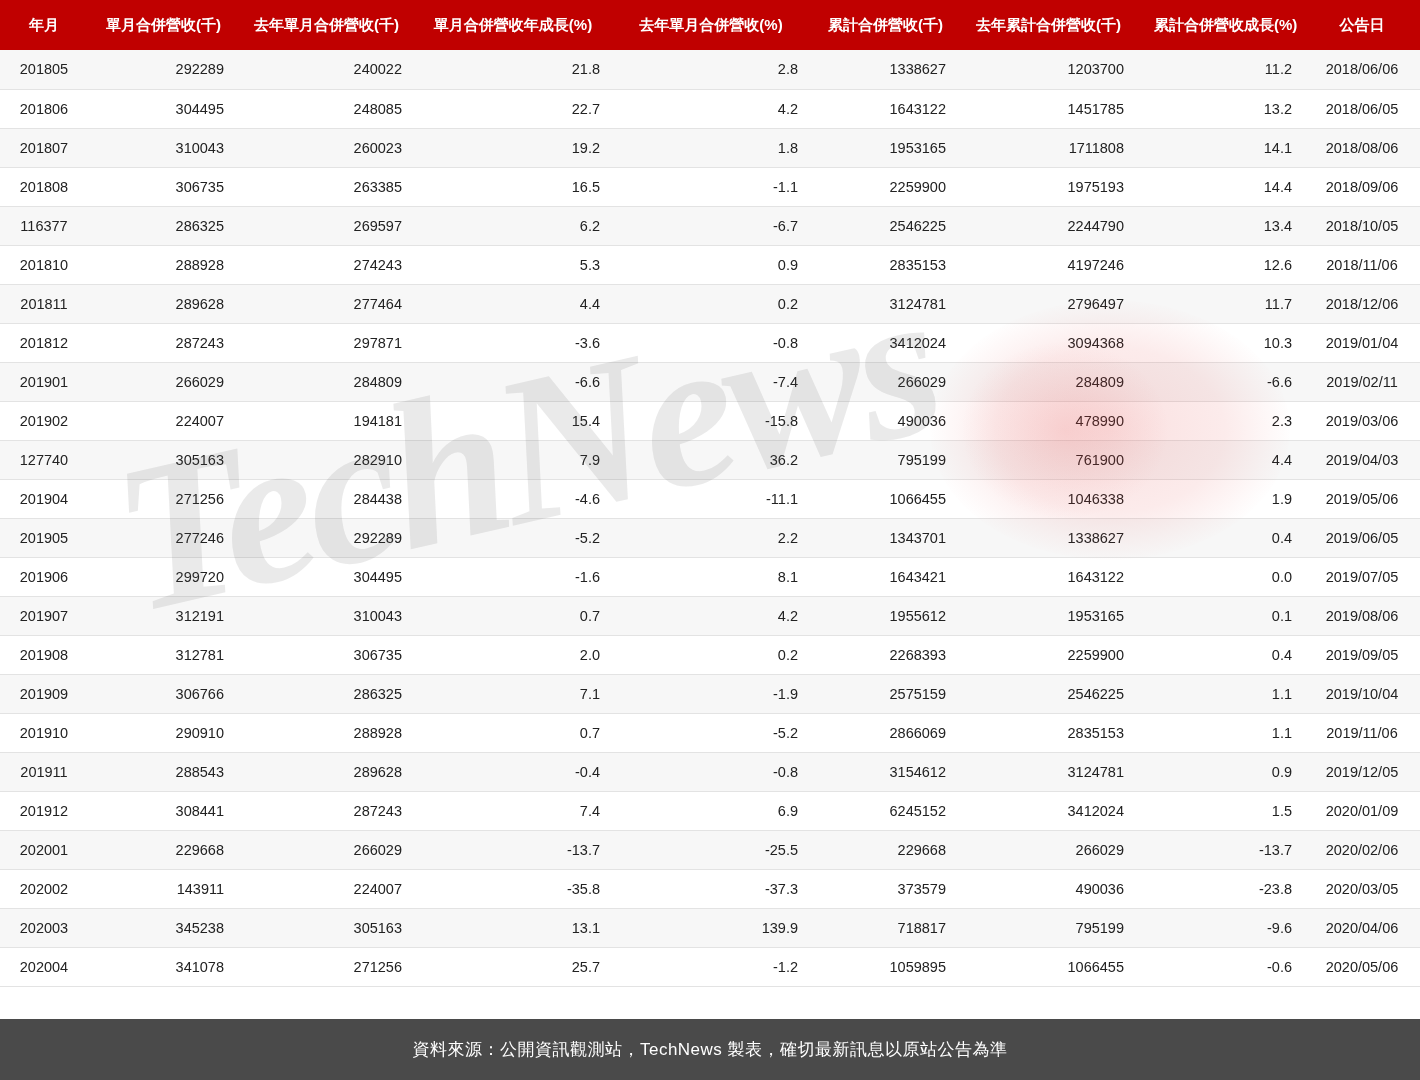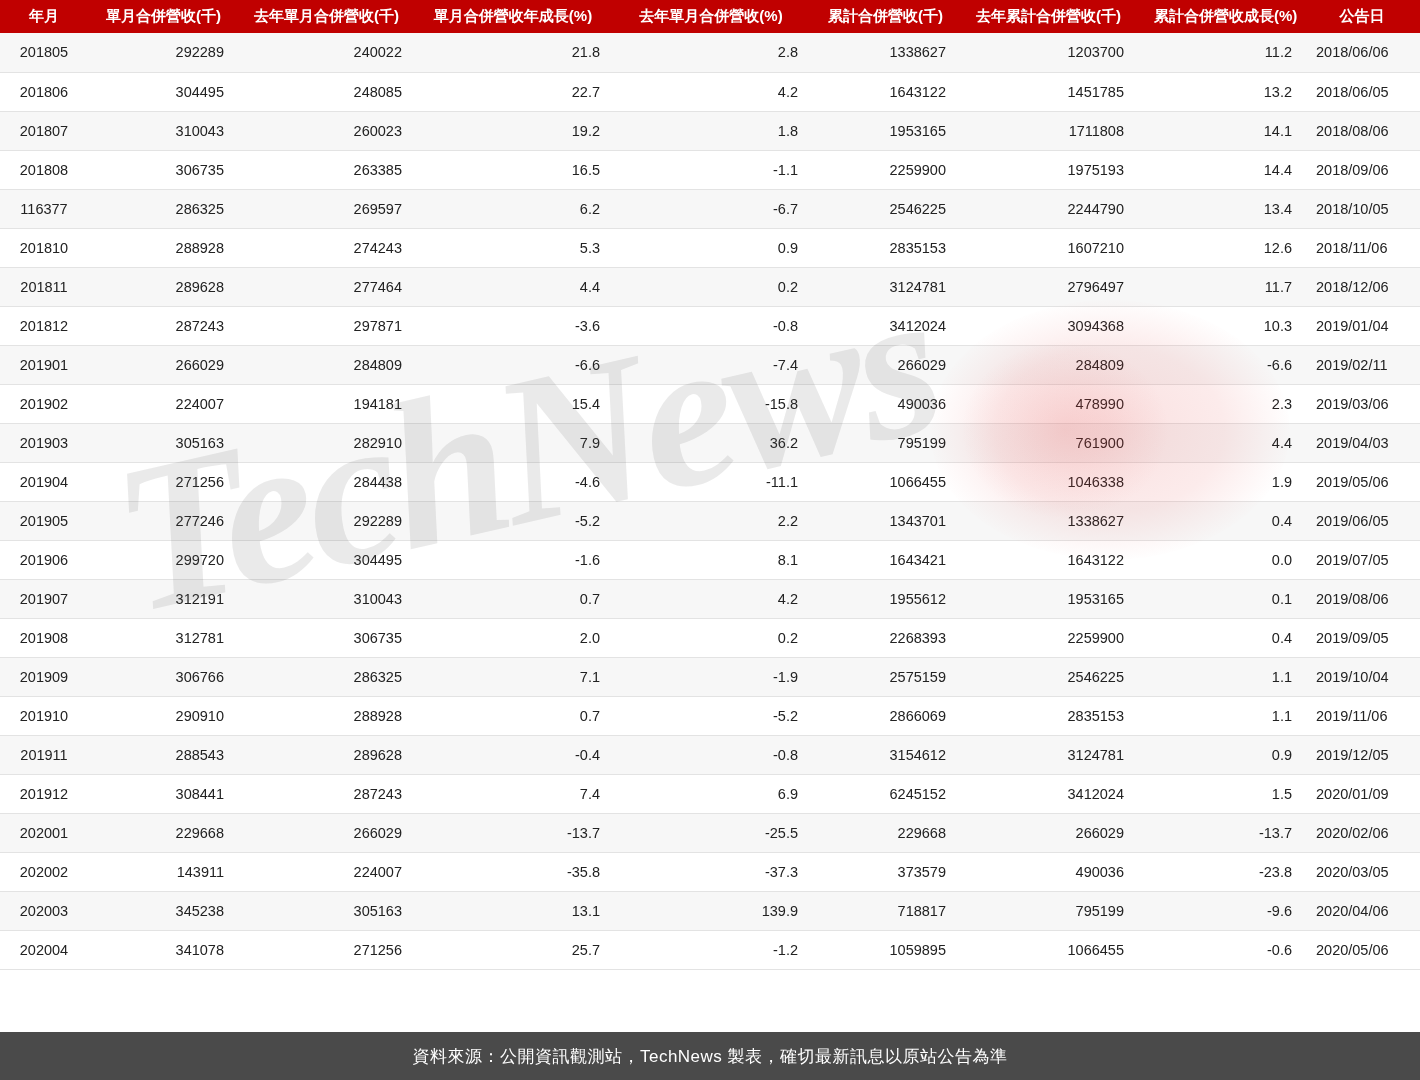--- a/index.html
+++ b/index.html
@@ -63,21 +63,21 @@
     z-index: 2;
     width: 1420px;
     border-collapse: collapse;
     table-layout: fixed;
   }
   table.revenue thead th {
     background: #c00000;
     color: #ffffff;
     font-size: 15px;
     font-weight: bold;
-    height: 33px;
+    height: 50px;
     padding: 4px 18px;
     text-align: center;
     border: none;
     white-space: nowrap;
   }
   table.revenue tbody td {
     height: 39px;
     font-size: 14.5px;
     color: #222222;
     padding: 4px 12px;
@@ -87,36 +87,36 @@
   }
   table.revenue tbody tr:nth-child(odd) {
     background: #f7f7f7;
   }
   table.revenue tbody tr:nth-child(even) {
     background: #ffffff;
   }
   td.c-ym { text-align: center; }
   td.c-num { text-align: right; padding-right: 26px; }
   td.c-pct { text-align: right; padding-right: 40px; }
-  td.c-date { text-align: left; }
+  td.c-date { text-align: center; }
   col.w-ym { width: 88px; }
   col.w-m1 { width: 148px; }
   col.w-m2 { width: 178px; }
   col.w-g1 { width: 198px; }
   col.w-g2 { width: 198px; }
   col.w-a1 { width: 148px; }
   col.w-a2 { width: 178px; }
   col.w-a3 { width: 168px; }
   col.w-d  { width: 116px; }
   .footer {
     position: absolute;
     left: 0;
     bottom: 0;
     width: 1420px;
-    height: 48px;
+    height: 61px;
     background: #4a4a4a;
     color: #ffffff;
     font-size: 17px;
     display: flex;
     align-items: center;
     justify-content: center;
     z-index: 6;
     letter-spacing: 0.5px;
   }
 </style>
@@ -212,21 +212,21 @@
           <td class="c-pct">13.4</td>
           <td class="c-date">2018/10/05</td>
         </tr>
         <tr>
           <td class="c-ym">201810</td>
           <td class="c-num">288928</td>
           <td class="c-num">274243</td>
           <td class="c-pct">5.3</td>
           <td class="c-pct">0.9</td>
           <td class="c-num">2835153</td>
-          <td class="c-num">1607210</td>
+          <td class="c-num">4197246</td>
           <td class="c-pct">12.6</td>
           <td class="c-date">2018/11/06</td>
         </tr>
         <tr>
           <td class="c-ym">201811</td>
           <td class="c-num">289628</td>
           <td class="c-num">277464</td>
           <td class="c-pct">4.4</td>
           <td class="c-pct">0.2</td>
           <td class="c-num">3124781</td>
@@ -261,21 +261,21 @@
           <td class="c-num">224007</td>
           <td class="c-num">194181</td>
           <td class="c-pct">15.4</td>
           <td class="c-pct">-15.8</td>
           <td class="c-num">490036</td>
           <td class="c-num">478990</td>
           <td class="c-pct">2.3</td>
           <td class="c-date">2019/03/06</td>
         </tr>
         <tr>
-          <td class="c-ym">201903</td>
+          <td class="c-ym">127740</td>
           <td class="c-num">305163</td>
           <td class="c-num">282910</td>
           <td class="c-pct">7.9</td>
           <td class="c-pct">36.2</td>
           <td class="c-num">795199</td>
           <td class="c-num">761900</td>
           <td class="c-pct">4.4</td>
           <td class="c-date">2019/04/03</td>
         </tr>
         <tr>

